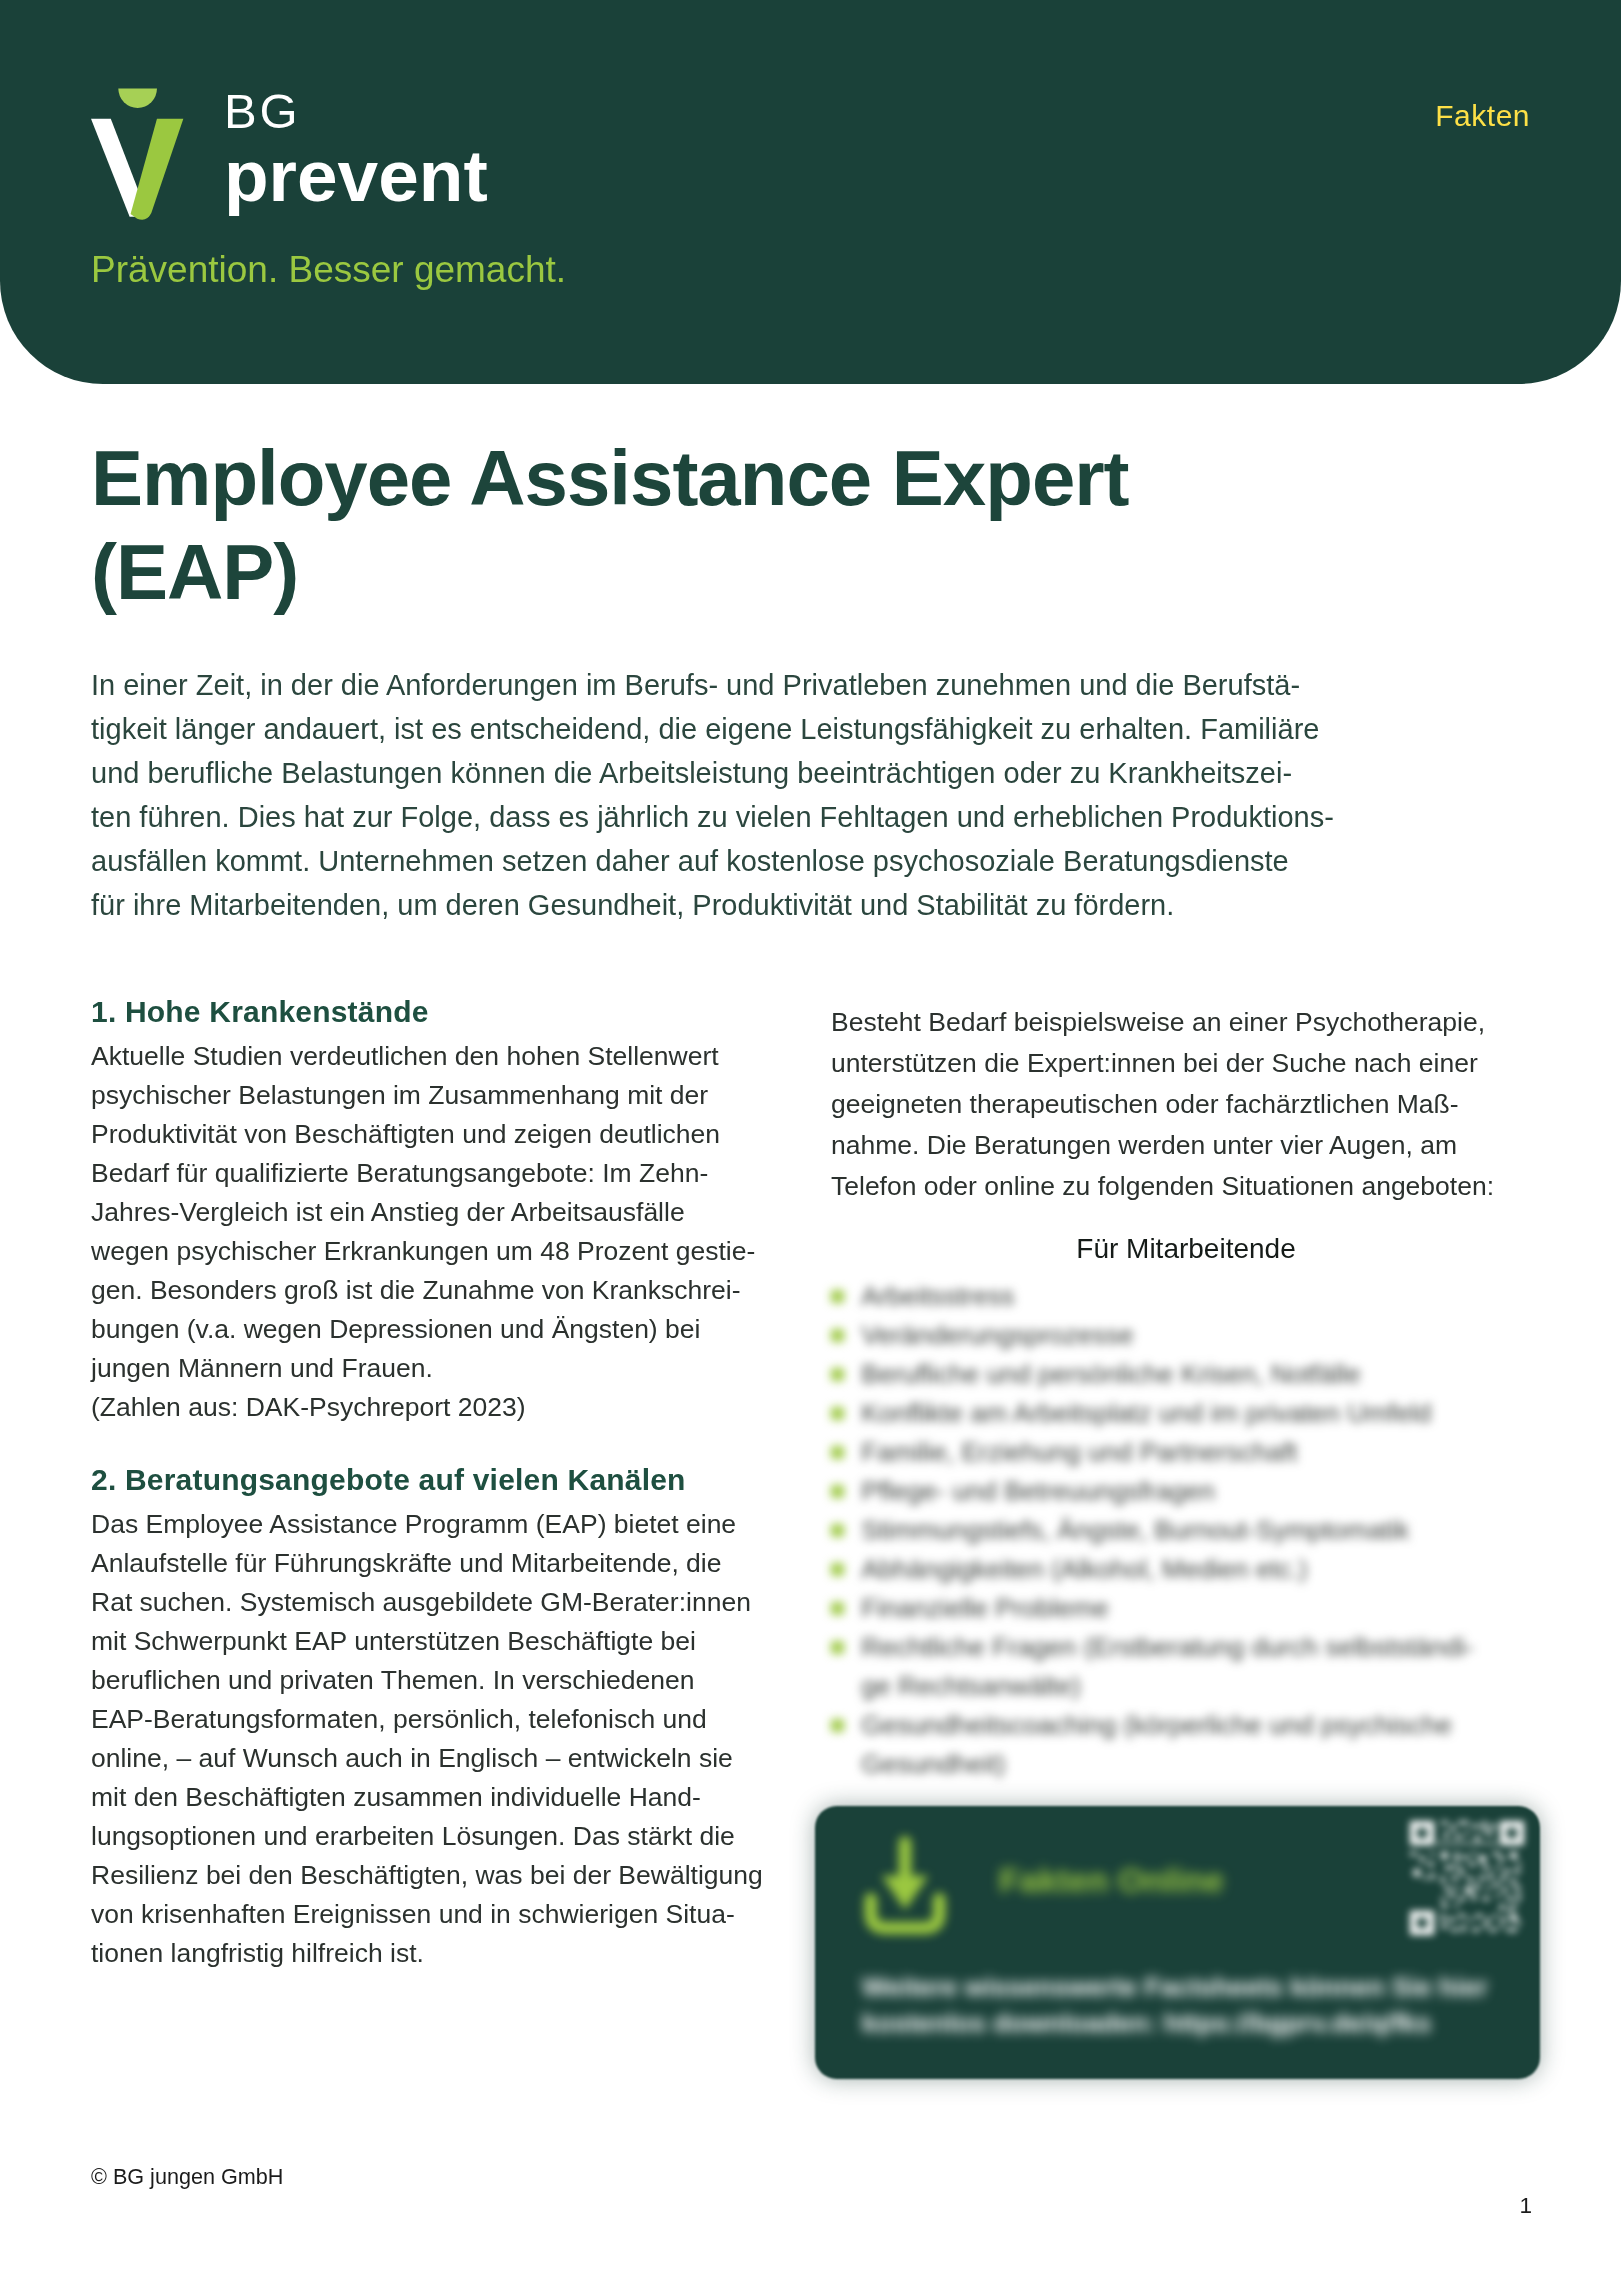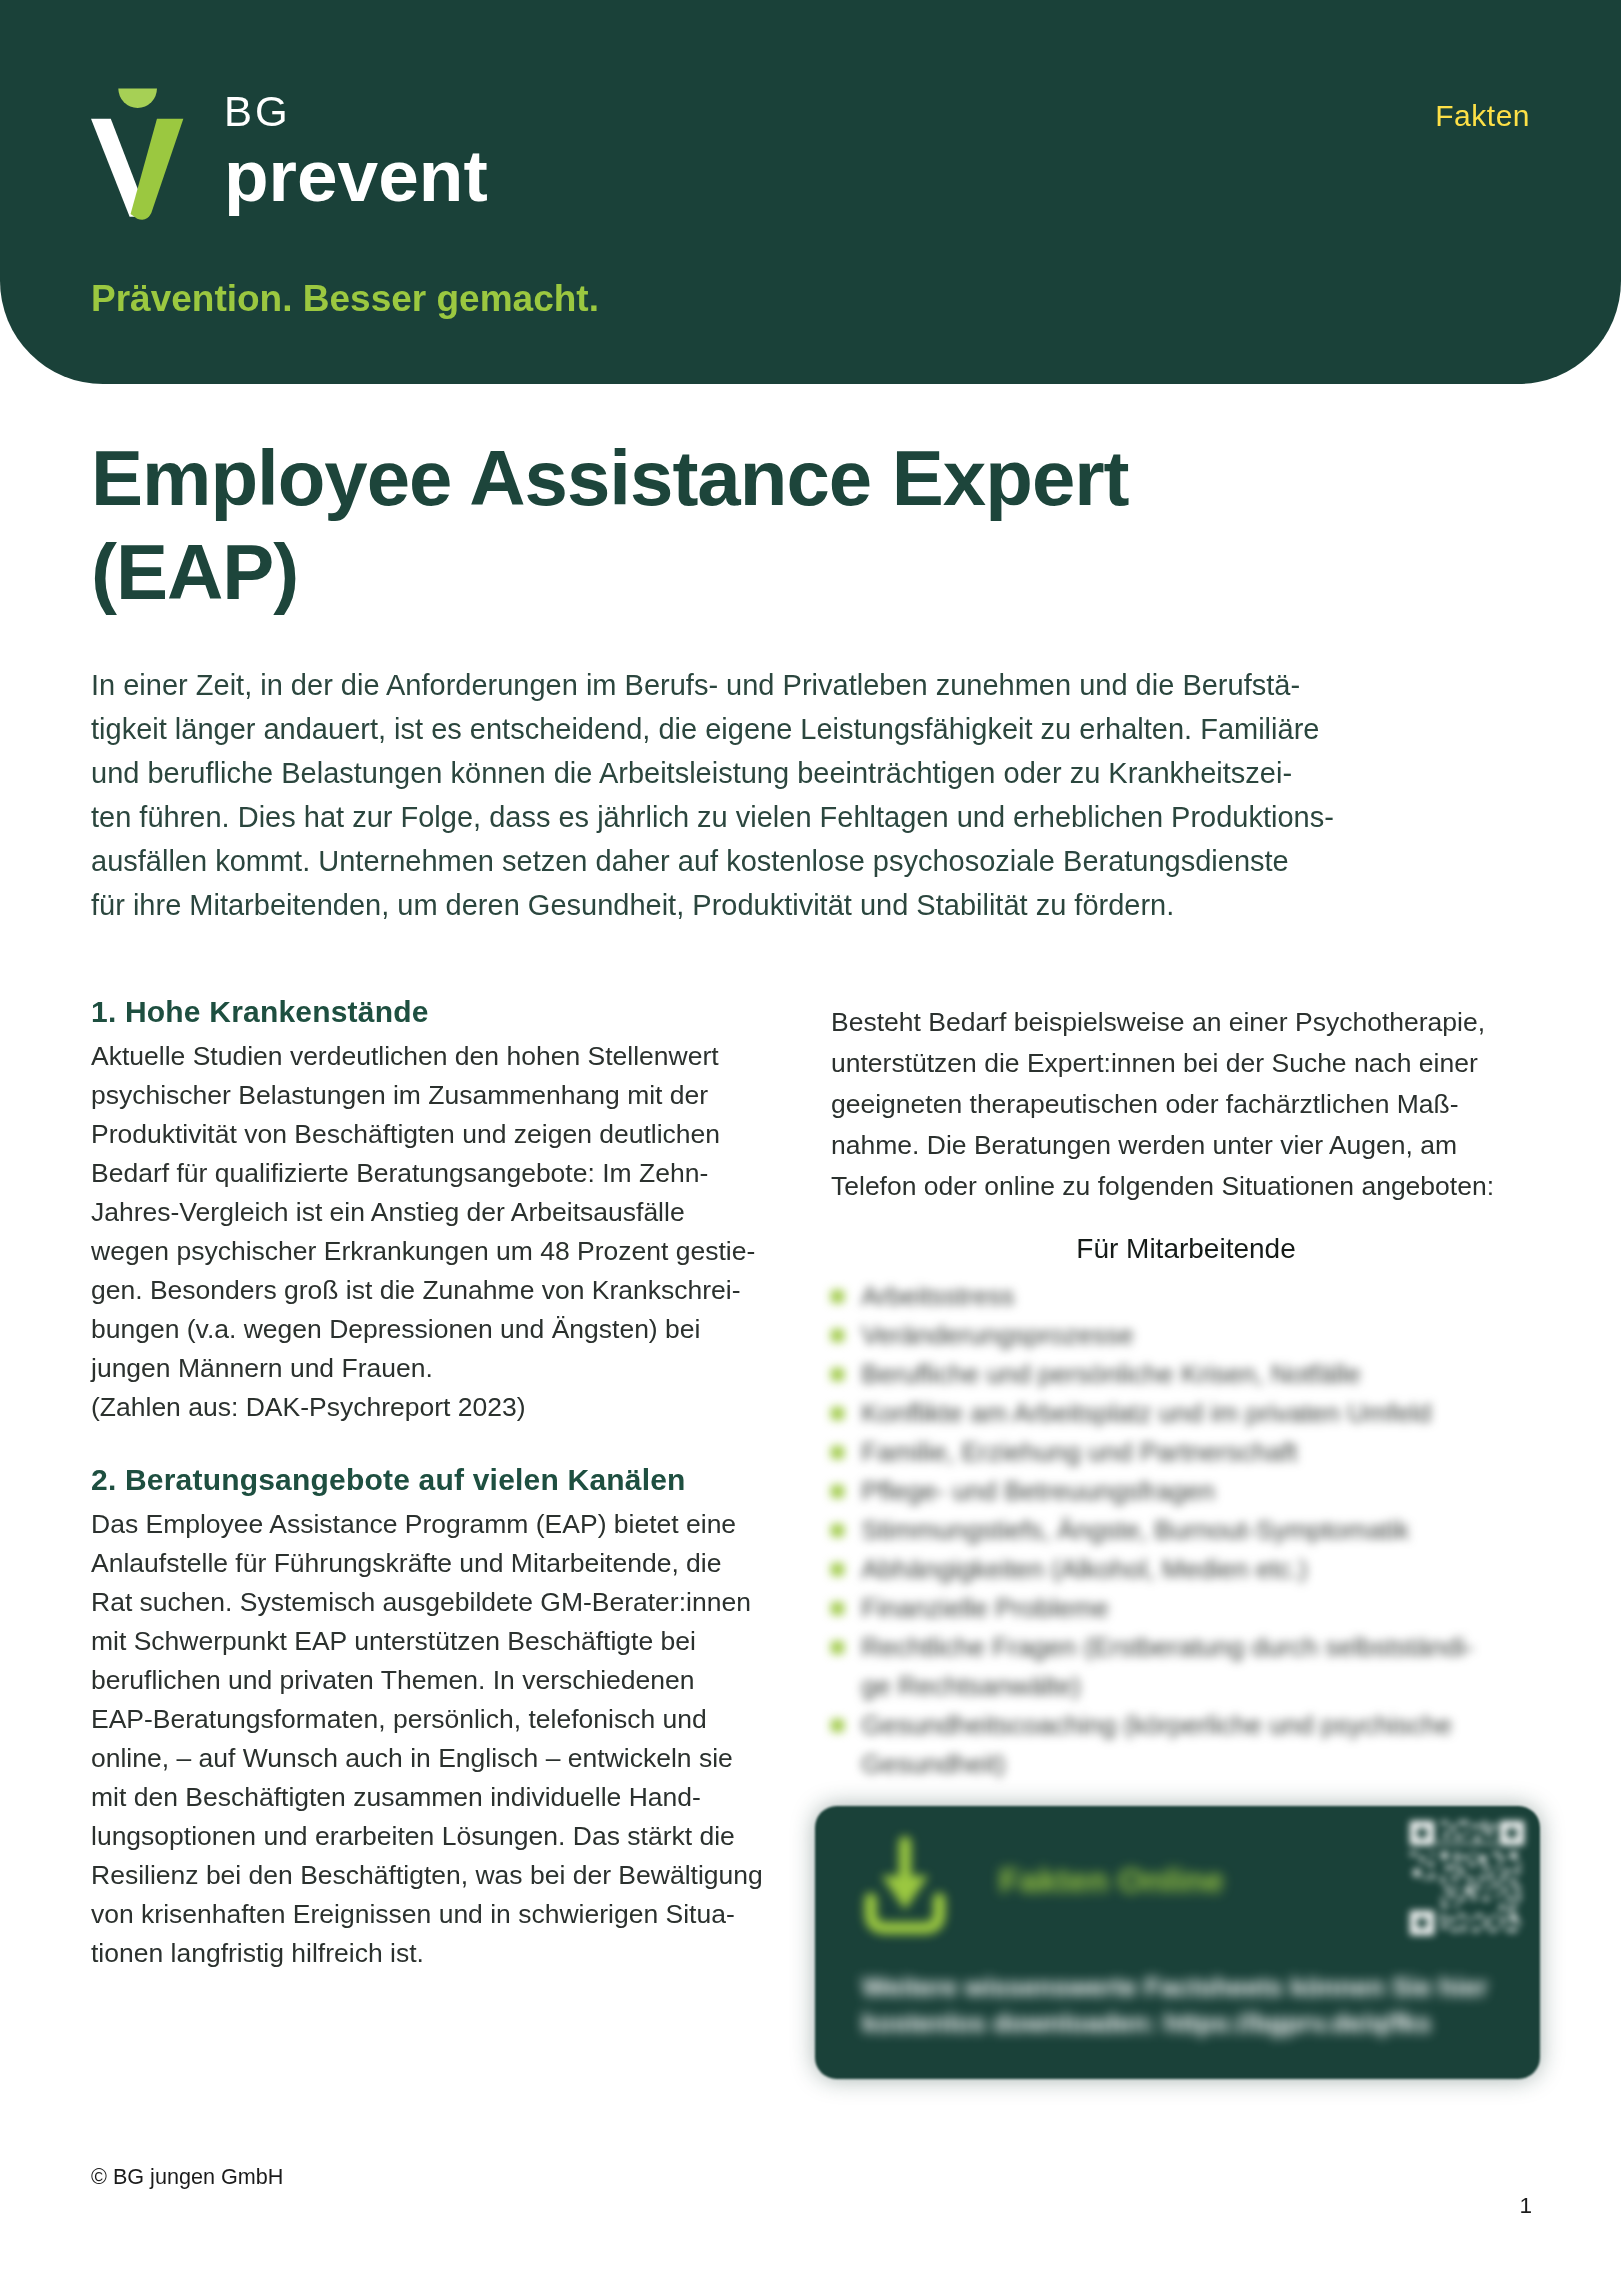--- a/index.html
+++ b/index.html
@@ -23,25 +23,25 @@
   }
   
   .header{
     position:absolute;top:0;left:0;width:1621px;height:384px;
     background:var(--dark);
     border-radius:0 0 103px 103px;
   }
   .logo{position:absolute;left:91px;top:86px;display:flex;align-items:flex-start;}
   .logo svg{display:block;}
   .wordmark{margin-left:35px;color:#fff;}
-  .brand-top{font-size:42px;font-weight:400;letter-spacing:2.9px;line-height:51px;}
+  .brand-top{font-size:49px;font-weight:400;letter-spacing:2.9px;line-height:51px;}
   .brand-bottom{font-size:73px;font-weight:700;letter-spacing:0;line-height:76px;margin-top:1px;}
   .tagline{
     position:absolute;left:91px;top:247px;
-    color:var(--accent);font-size:37px;font-weight:700;line-height:45px;margin-top:29px;
+    color:var(--accent);font-size:37px;font-weight:400;line-height:45px;
   }
   .corner-label{
     position:absolute;right:91px;top:99px;
     color:#fde047;font-size:30px;font-weight:300;letter-spacing:0.5px;
   }
   
   .doc-title{
     position:absolute;left:91px;top:431px;
     color:var(--title);
     font-size:78px;font-weight:600;line-height:94px;letter-spacing:-1px;

